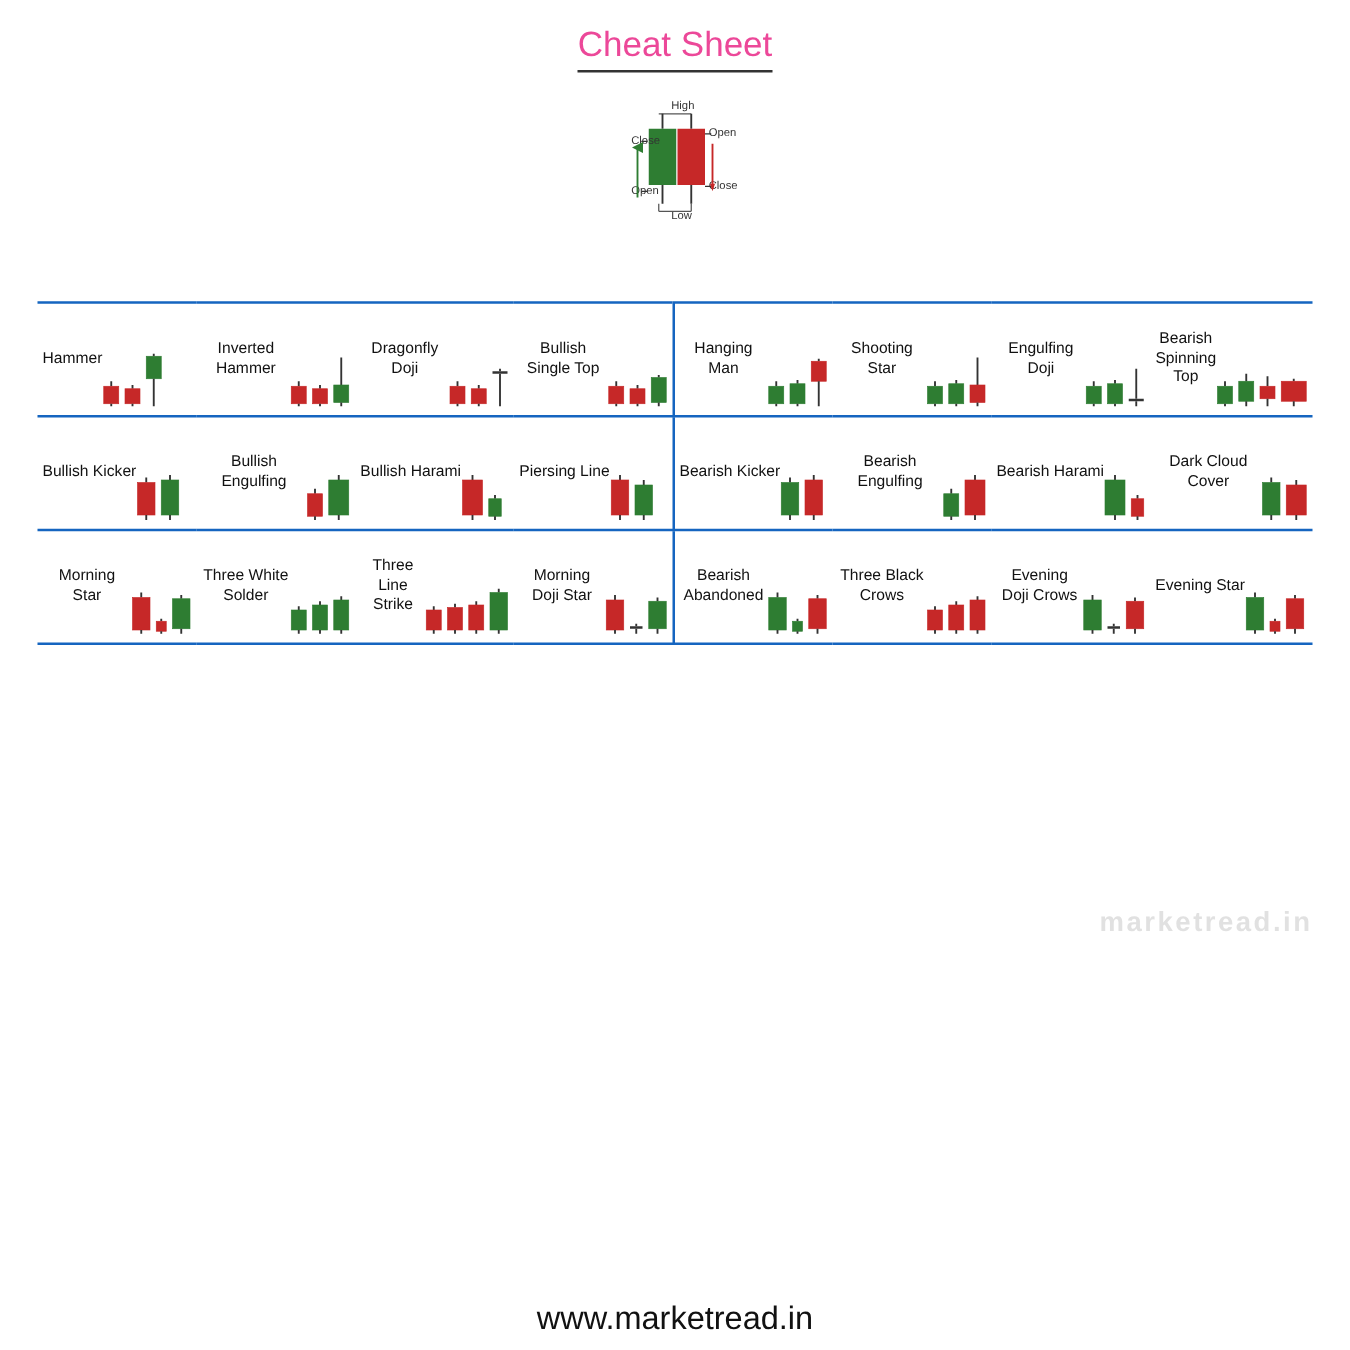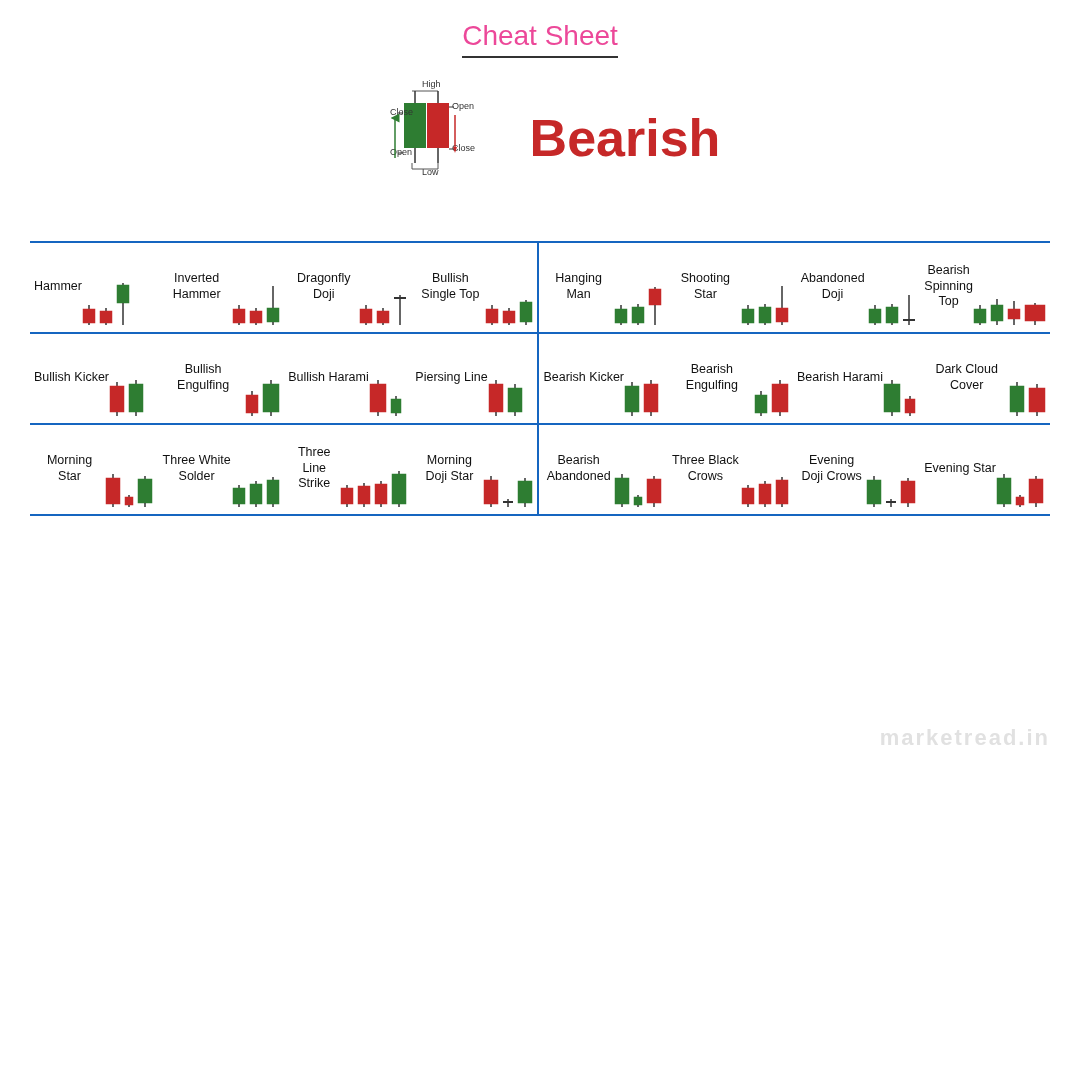--- a/index.html
+++ b/index.html
@@ -172,21 +172,20 @@
         <line x1="78" y1="90" x2="78" y2="96" stroke="#555" stroke-width="1"></line>
 
         <defs>
           <marker id="arrowG" markerWidth="6" markerHeight="6" refX="3" refY="3" orient="auto">
             <path d="M0,6 L3,0 L6,6" fill="#2e7d32"></path>
           </marker>
         </defs>
       </svg>
     </div>
 
-    <div class="bearish-label">Bearish</div>
   </div>
 
   <div class="watermark" style="position: relative; font-size: 22px; color: rgba(180, 180, 180, 0.4); letter-spacing: 2px; margin-bottom: 2px; display: block;">marketread.in</div>
 
   <div class="grid-section">
     <table class="grid-table">
       <tbody id="pattern-tbody">
           <tr>
             <td>
               <div class="cell-content">
@@ -351,21 +350,21 @@
     <line x1="7" y1="1" x2="7" y2="23" stroke="#333" stroke-width="1.5"></line>
     <rect x="1" y="23" width="12" height="14" fill="#c62828" stroke="#c62828" stroke-width="0.5"></rect>
     <line x1="7" y1="37" x2="7" y2="40" stroke="#333" stroke-width="1.5"></line>
   </svg>
                   </div>
                 </div>
               </div>
             </td>
             <td>
               <div class="cell-content">
-                <div class="pattern-name">Abandoned Doji</div>
+                <div class="pattern-name">Engulfing Doji</div>
                 <div class="candles-wrapper">
                   <div style="display: flex; align-items: flex-end;">
                     <svg width="14" height="22" viewBox="0 0 14 22" style="display:block">
     <line x1="7" y1="1" x2="7" y2="5" stroke="#333" stroke-width="1.5"></line>
     <rect x="1" y="5" width="12" height="14" fill="#2e7d32" stroke="#2e7d32" stroke-width="0.5"></rect>
     <line x1="7" y1="19" x2="7" y2="21" stroke="#333" stroke-width="1.5"></line>
   </svg>
                   </div>
                   <div style="display: flex; align-items: flex-end;">
                     <svg width="14" height="23" viewBox="0 0 14 23" style="display:block">
@@ -820,13 +819,14 @@
   </svg>
                   </div>
                 </div>
               </div>
             </td>
           </tr>
         </tbody>
     </table>
   </div>
 
+  <div class="footer-url">www.marketread.in</div>
 </div>
 
 </body></html>

